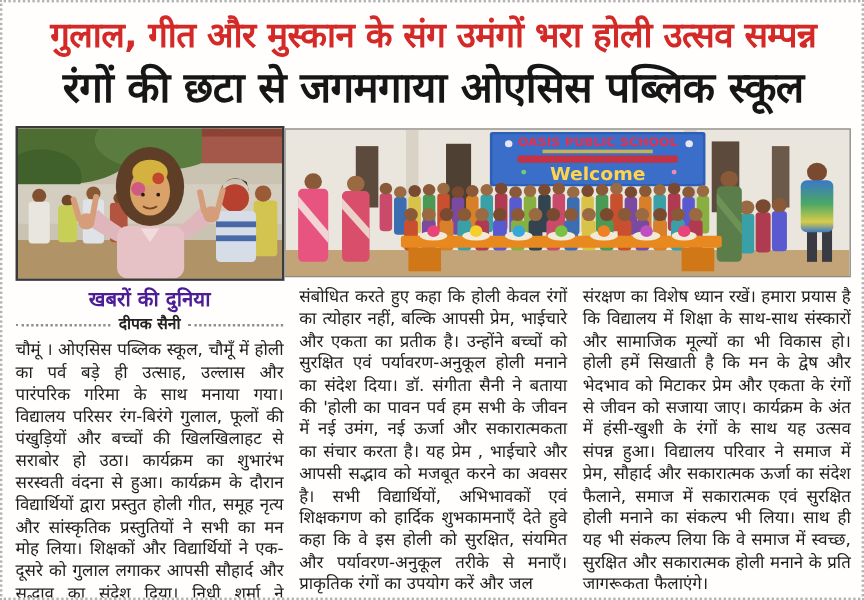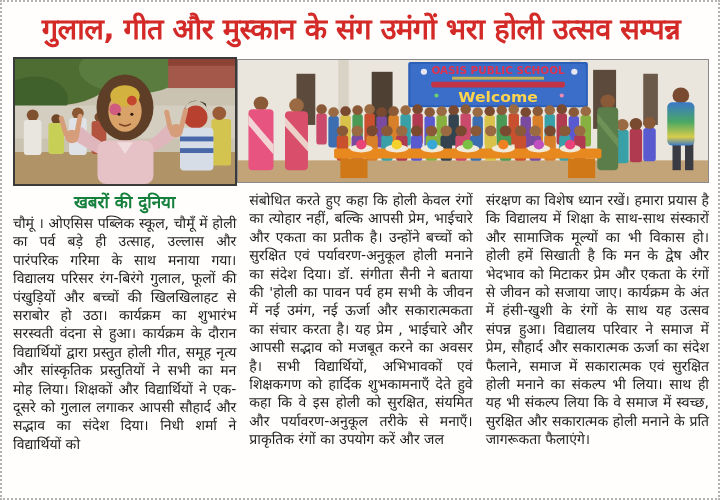--- a/index.html
+++ b/index.html
@@ -23,34 +23,35 @@
   .photo-right{flex:1;height:124px;border:1px solid #8a8a8a;margin-top:2px;}
   .photo-frame svg{display:block;width:100%;height:100%;}
   .columns{
     display:flex;gap:13px;margin-top:5px;
     font-size:14px;line-height:18.4px;text-align:justify;color:#1e1e1e;
   }
   .col{flex:1 1 0;min-width:0;}
   .col p{margin:0;}
   .pub-name{
     text-align:center;font-weight:bold;font-size:17px;line-height:20px;
-    color:#15803d;margin:1px 0 2px;
+    color:#4c1d95;margin:1px 0 2px;
   }
   .byline{display:flex;align-items:center;margin:0 0 3px;}
   .byline::before,.byline::after{content:"";flex:1 1 auto;border-top:2px dotted #8f8f8f;}
   .byline .name{padding:0 7px;font-size:13px;font-weight:bold;color:#222;white-space:nowrap;}
   .dateline{font-weight:normal;}
 </style>
 </head>
 <body>
 
 <div class="page">
   <div class="inner">
 
     <div class="headline-top">गुलाल, गीत और मुस्कान के संग उमंगों भरा होली उत्सव सम्पन्न</div>
+    <div class="headline-main">रंगों की छटा से जगमगाया ओएसिस पब्लिक स्कूल</div>
 
     <div class="photos-row">
 
       <div class="photo-frame photo-left">
         <svg viewBox="0 0 224 129" preserveAspectRatio="none">
           <rect x="0" y="0" width="224" height="129" fill="#cbc3b2"></rect>
           <ellipse cx="40" cy="18" rx="58" ry="30" fill="#4d6d33"></ellipse>
           <ellipse cx="120" cy="10" rx="55" ry="26" fill="#5a7c3e"></ellipse>
           <ellipse cx="20" cy="42" rx="34" ry="24" fill="#40602c"></ellipse>
           <rect x="156" y="0" width="68" height="30" fill="#a3584a"></rect>
@@ -249,20 +250,23 @@
           <ellipse cx="318" cy="90" rx="10" ry="4" fill="#f2ead8"></ellipse>
             <circle cx="318" cy="86" r="5" fill="#e8447a"></circle>
         </svg>
       </div>
     </div>
 
     <div class="columns">
 
       <div class="col">
         <div class="pub-name">खबरों की दुनिया</div>
+        <div class="byline">
+          <span class="name">दीपक सैनी</span>
+        </div>
         <p><span class="dateline">चौमूं ।</span><span> ओएसिस पब्लिक स्कूल, चौमूँ में होली का पर्व बड़े ही उत्साह, उल्लास और पारंपरिक गरिमा के साथ मनाया गया। विद्यालय परिसर रंग-बिरंगे गुलाल, फूलों की पंखुड़ियों और बच्चों की खिलखिलाहट से सराबोर हो उठा। कार्यक्रम का शुभारंभ सरस्वती वंदना से हुआ। कार्यक्रम के दौरान विद्यार्थियों द्वारा प्रस्तुत होली गीत, समूह नृत्य और सांस्कृतिक प्रस्तुतियों ने सभी का मन मोह लिया। शिक्षकों और विद्यार्थियों ने एक-दूसरे को गुलाल लगाकर आपसी सौहार्द और सद्भाव का संदेश दिया। निधी शर्मा ने विद्यार्थियों को</span></p>
       </div>
 
       <div class="col">
         <p>संबोधित करते हुए कहा कि होली केवल रंगों का त्योहार नहीं, बल्कि आपसी प्रेम, भाईचारे और एकता का प्रतीक है। उन्होंने बच्चों को सुरक्षित एवं पर्यावरण-अनुकूल होली मनाने का संदेश दिया। डॉ. संगीता सैनी ने बताया की 'होली का पावन पर्व हम सभी के जीवन में नई उमंग, नई ऊर्जा और सकारात्मकता का संचार करता है। यह प्रेम , भाईचारे और आपसी सद्भाव को मजबूत करने का अवसर है। सभी विद्यार्थियों, अभिभावकों एवं शिक्षकगण को हार्दिक शुभकामनाएँ देते हुवे कहा कि वे इस होली को सुरक्षित, संयमित और पर्यावरण-अनुकूल तरीके से मनाएँ। प्राकृतिक रंगों का उपयोग करें और जल</p>
       </div>
 
       <div class="col">
         <p>संरक्षण का विशेष ध्यान रखें। हमारा प्रयास है कि विद्यालय में शिक्षा के साथ-साथ संस्कारों और सामाजिक मूल्यों का भी विकास हो। होली हमें सिखाती है कि मन के द्वेष और भेदभाव को मिटाकर प्रेम और एकता के रंगों से जीवन को सजाया जाए। कार्यक्रम के अंत में हंसी-खुशी के रंगों के साथ यह उत्सव संपन्न हुआ। विद्यालय परिवार ने समाज में प्रेम, सौहार्द और सकारात्मक ऊर्जा का संदेश फैलाने, समाज में सकारात्मक एवं सुरक्षित होली मनाने का संकल्प भी लिया। साथ ही यह भी संकल्प लिया कि वे समाज में स्वच्छ, सुरक्षित और सकारात्मक होली मनाने के प्रति जागरूकता फैलाएंगे।</p>
       </div>

